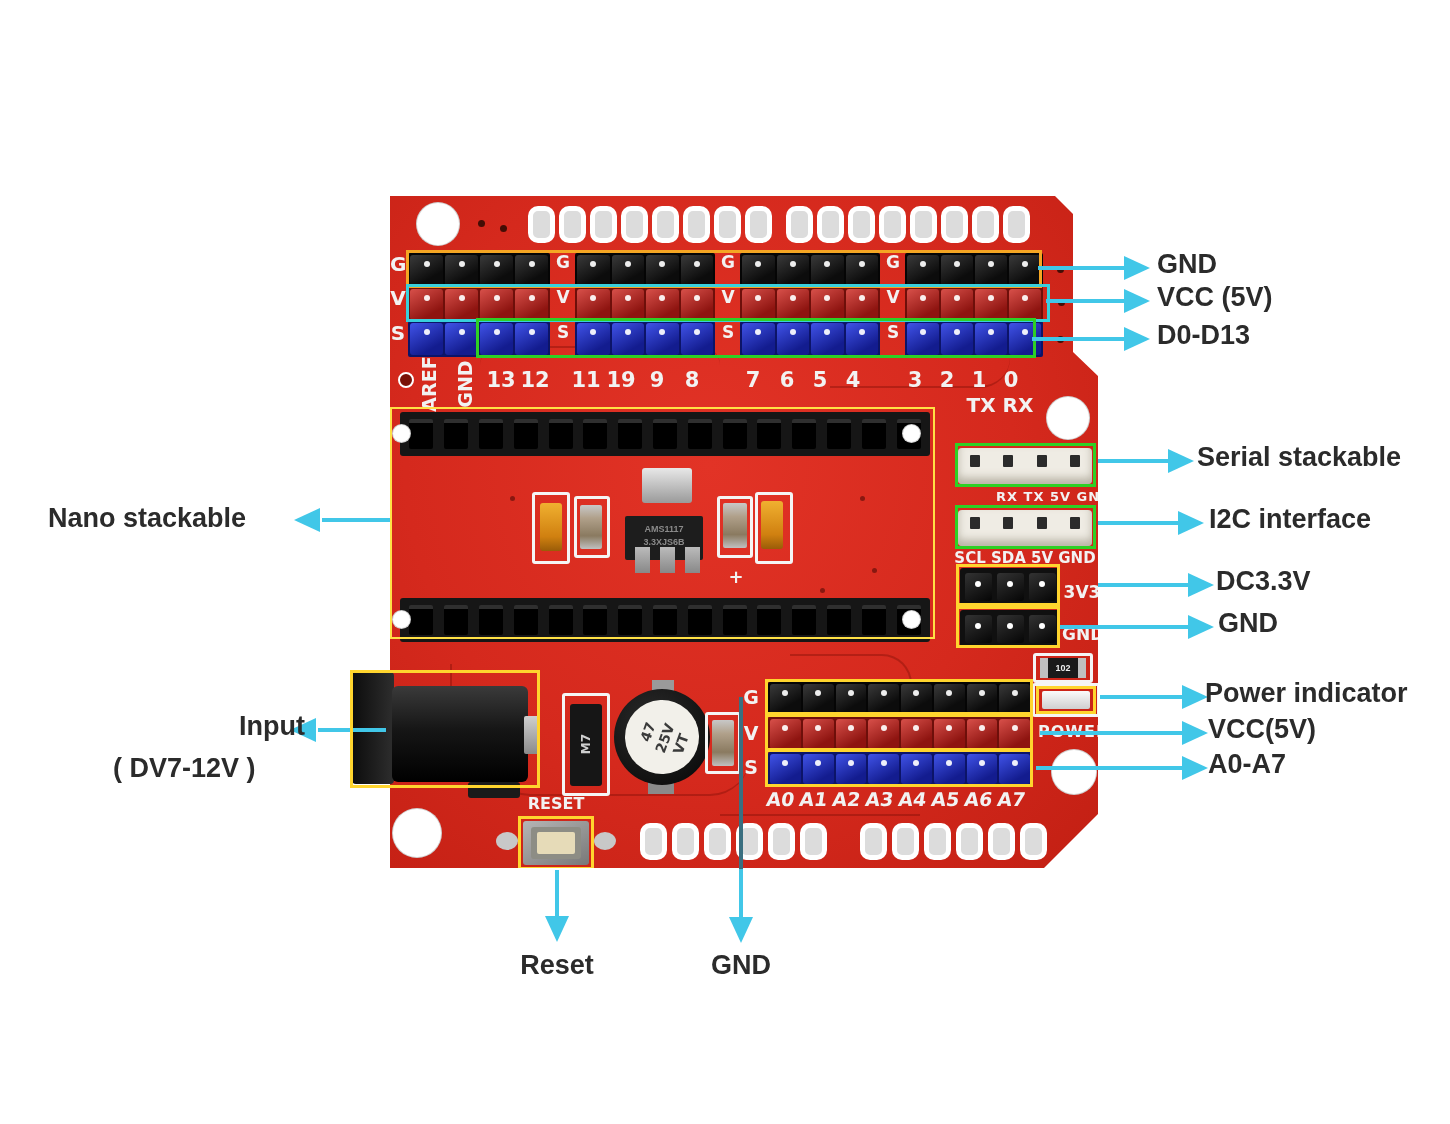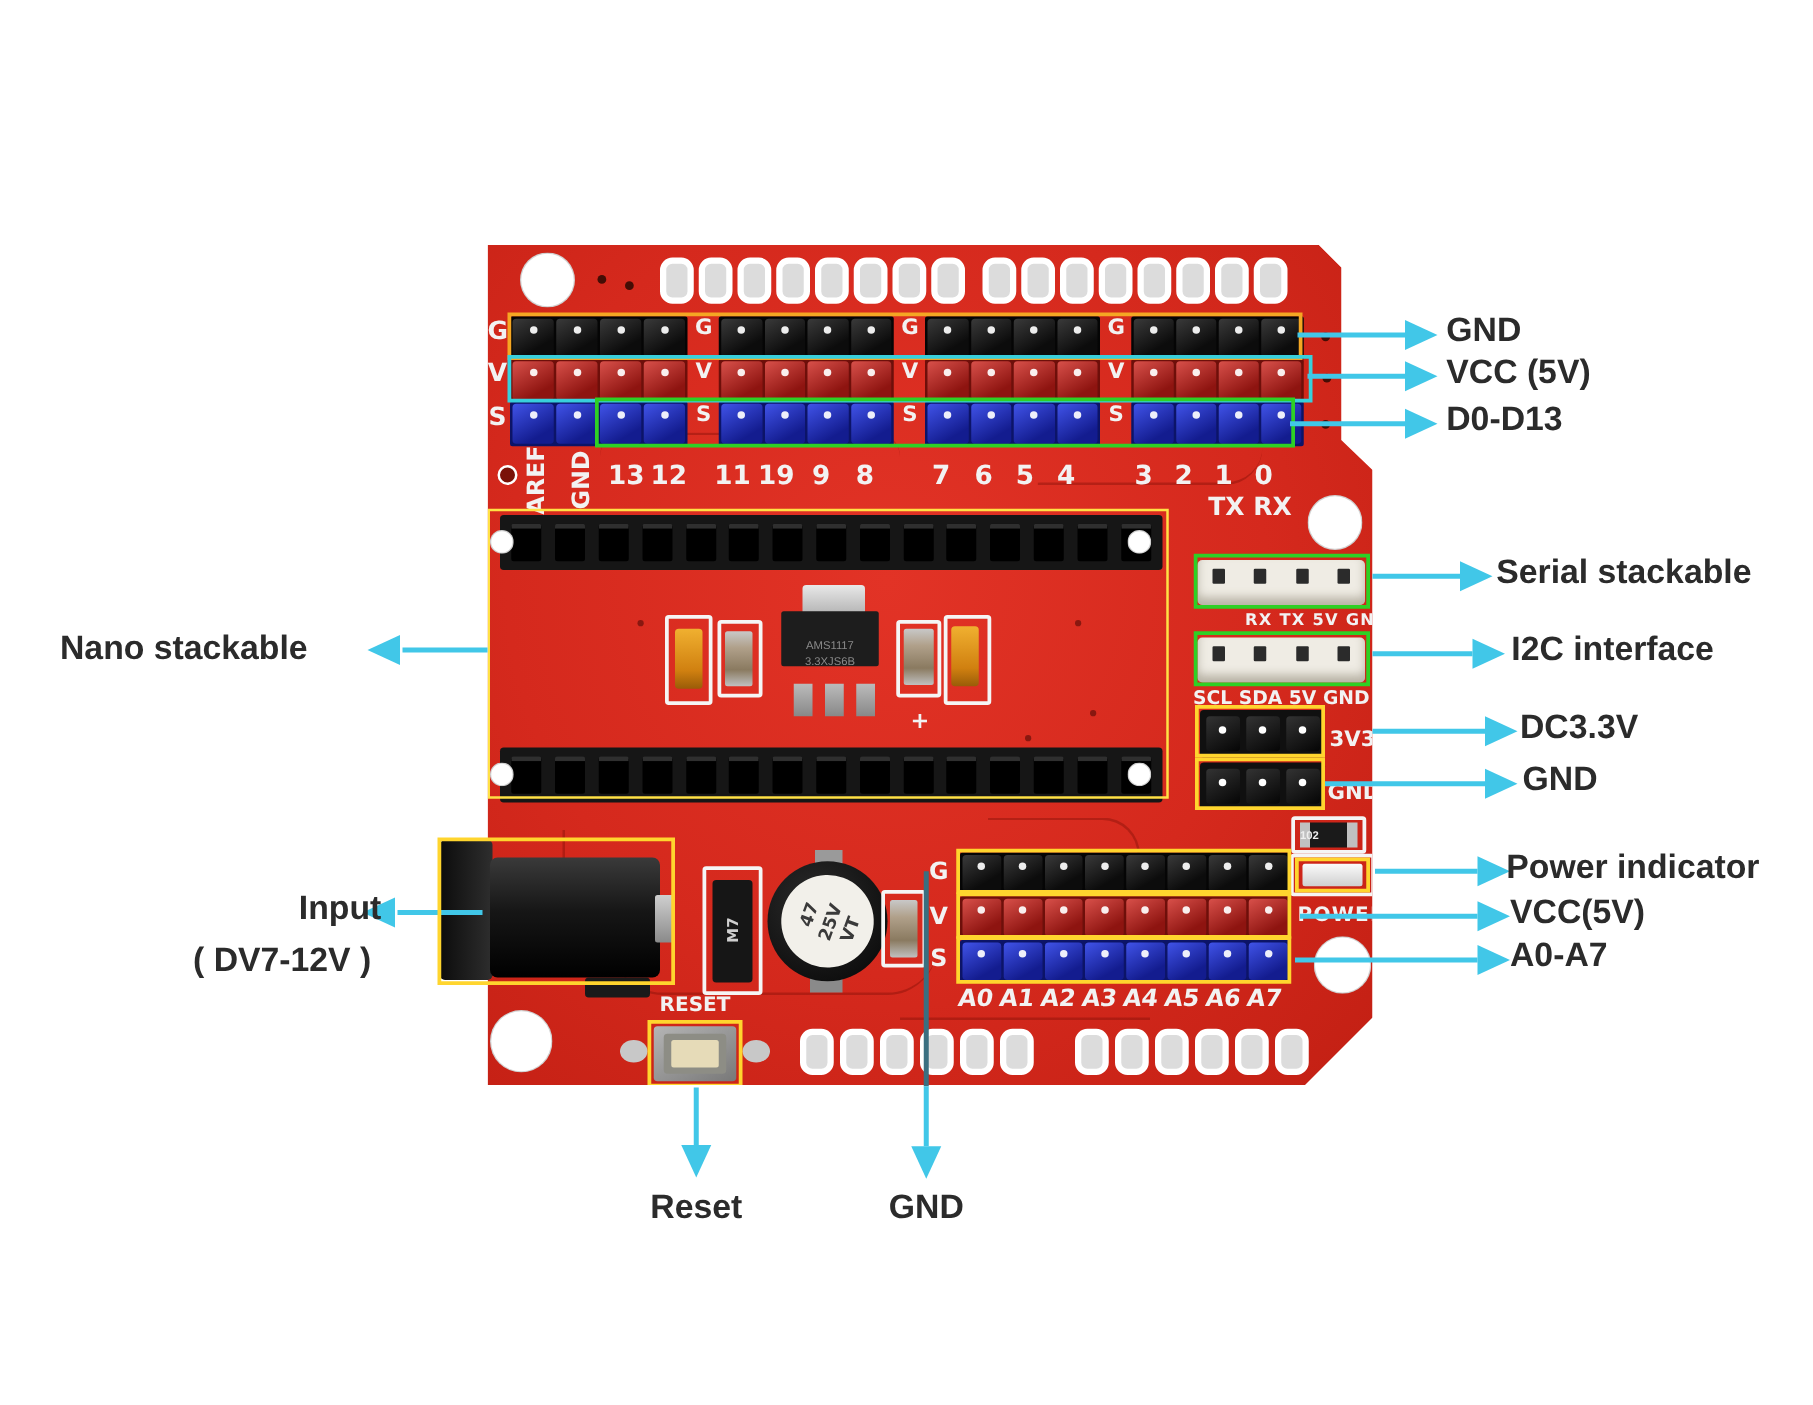--- a/index.html
+++ b/index.html
@@ -270,21 +270,21 @@
     <div class="hole" style="left:512px;top:228px;width:17px;height:17px;"></div>
     <div class="hole" style="left:2px;top:414px;width:17px;height:17px;"></div>
     <div class="hole" style="left:512px;top:414px;width:17px;height:17px;"></div>
 
     <div class="whitebox" style="left:142px;top:296px;width:38px;height:72px;"></div>
     <div class="abs" style="left:150px;top:307px;width:22px;height:48px;border-radius:3px;background:linear-gradient(180deg,#f0b030 0%,#d08010 70%,#9a5c08 100%);"></div>
     <div class="whitebox" style="left:184px;top:300px;width:36px;height:62px;"></div>
     <div class="abs" style="left:190px;top:309px;width:22px;height:44px;border-radius:2px;background:linear-gradient(180deg,#c8c8c8 0%,#b0a08a 30%,#8a7a60 70%,#c0c0c0 100%);"></div>
 
     <div class="abs" style="left:252px;top:272px;width:50px;height:35px;border-radius:3px;background:linear-gradient(180deg,#e8e8e8,#9a9a9a);"></div>
-    <div class="abs" style="left:235px;top:293px;width:78px;height:44px;border-radius:2px;background:#1d1d1d;color:#8a8a8a;font-size:9px;font-weight:normal;text-align:center;padding-top:21px;box-sizing:border-box;line-height:1.4;">
+    <div class="abs" style="left:235px;top:320px;width:78px;height:44px;border-radius:2px;background:#1d1d1d;color:#8a8a8a;font-size:9px;font-weight:bold;text-align:center;padding-top:7px;box-sizing:border-box;line-height:1.4;">
       <div>AMS1117</div>
       <div>3.3XJS6B</div>
     </div>
     <div class="abs" style="left:245px;top:351px;width:15px;height:26px;background:linear-gradient(180deg,#bbb,#888);"></div>
     <div class="abs" style="left:270px;top:351px;width:15px;height:26px;background:linear-gradient(180deg,#bbb,#888);"></div>
     <div class="abs" style="left:295px;top:351px;width:15px;height:26px;background:linear-gradient(180deg,#bbb,#888);"></div>
 
     <div class="whitebox" style="left:327px;top:300px;width:36px;height:62px;"></div>
     <div class="abs" style="left:333px;top:307px;width:24px;height:45px;border-radius:2px;background:linear-gradient(180deg,#c8c8c8 0%,#b0a08a 30%,#8a7a60 70%,#c0c0c0 100%);"></div>
     <div class="whitebox" style="left:365px;top:296px;width:38px;height:72px;"></div>
@@ -389,21 +389,21 @@
 
     <div class="hdr3" style="left:570px;top:414px;width:96px;height:34px;">
         <div class="slot3"></div>
         <div class="slot3"></div>
         <div class="slot3"></div>
       </div>
     <div class="hlbox hl-yellow" style="left:566px;top:410px;width:104px;height:42px;"></div>
     <span class="silk" style="left:672px;top:430px;width:42px;font-size:17px;">GND</span>
 
     <div class="whitebox" style="left:643px;top:457px;width:60px;height:30px;"></div>
-    <div class="abs" style="left:650px;top:462px;width:46px;height:20px;background:linear-gradient(90deg,#c0c0c0 0 8px,#1a1a1a 8px calc(100% - 8px),#c0c0c0 calc(100% - 8px));color:#eee;font-size:9px;font-weight:bold;text-align:left;line-height:20px;">102</div>
+    <div class="abs" style="left:650px;top:462px;width:46px;height:20px;background:linear-gradient(90deg,#c0c0c0 0 8px,#1a1a1a 8px calc(100% - 8px),#c0c0c0 calc(100% - 8px));color:#eee;font-size:9px;font-weight:bold;text-align:center;line-height:20px;">102</div>
     <div class="whitebox" style="left:642px;top:487px;width:68px;height:34px;"></div>
     <div class="abs" style="left:652px;top:495px;width:48px;height:18px;background:linear-gradient(180deg,#fbfbfb,#cfcfcf);border-radius:2px;"></div>
     <div class="hlbox hl-yellow" style="left:646px;top:490px;width:60px;height:28px;"></div>
     <span class="silk" style="left:648px;top:528px;width:64px;font-size:16px;letter-spacing:1px;">POWER</span>
 
     <div class="ovalrow" style="left:250px;top:627px;gap:5px;">
         <div class="oval"></div>
         <div class="oval"></div>
         <div class="oval"></div>
         <div class="oval"></div>
@@ -466,21 +466,21 @@
   <div class="head-r" style="left:1182px;top:756px;"></div>
   <span class="albl" style="left:1208px;top:749px;">A0-A7</span>
 
   <div class="aline" style="left:322px;top:518px;width:68px;"></div>
   <div class="head-l" style="left:294px;top:508px;"></div>
   <span class="albl" style="left:48px;top:503px;width:236px;text-align:left;">Nano stackable</span>
 
   <div class="aline" style="left:318px;top:728px;width:68px;"></div>
   <div class="head-l" style="left:290px;top:718px;"></div>
   <span class="albl" style="left:95px;top:711px;width:210px;text-align:right;">Input</span>
-  <span class="albl" style="left:87px;top:753px;width:210px;text-align:right;">( DV7-12V )</span>
+  <span class="albl" style="left:113px;top:753px;width:210px;text-align:left;">( DV7-12V )</span>
 
   <div class="avline" style="left:555px;top:870px;height:46px;"></div>
   <div class="head-d" style="left:545px;top:916px;"></div>
   <span class="albl" style="left:497px;top:950px;width:120px;text-align:center;">Reset</span>
 
   <div class="avline" style="left:739px;top:697px;height:172px;background:#3a6f80;"></div>
   <div class="avline" style="left:739px;top:869px;height:48px;"></div>
   <div class="head-d" style="left:729px;top:917px;"></div>
   <span class="albl" style="left:681px;top:950px;width:120px;text-align:center;">GND</span>
 

